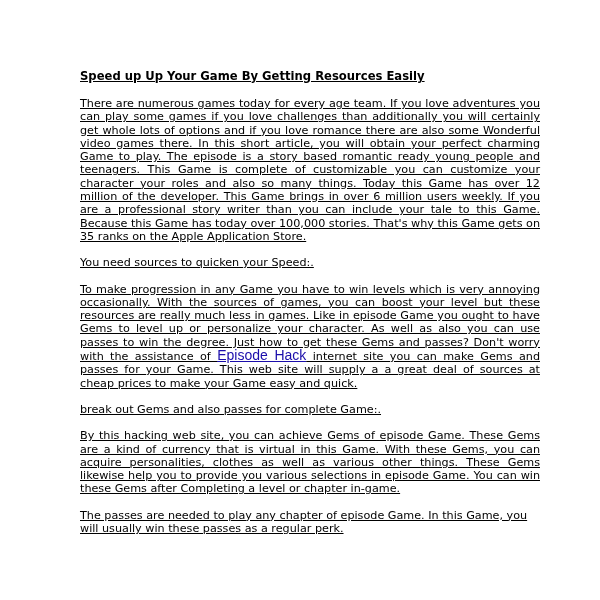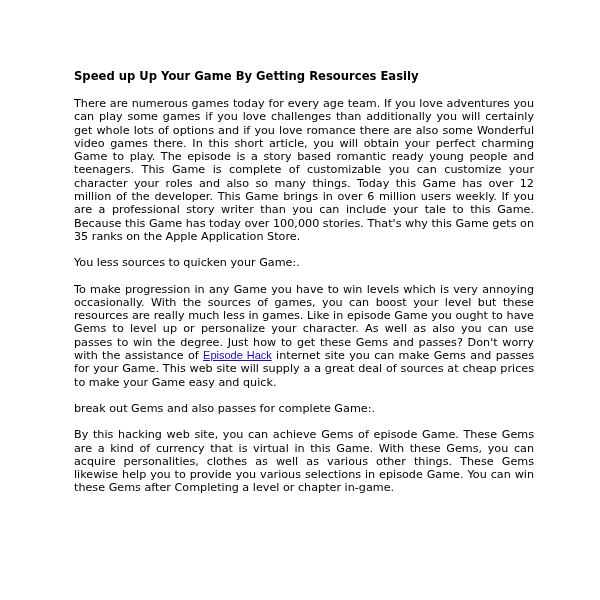--- a/index.html
+++ b/index.html
@@ -1,54 +1,56 @@
 <!DOCTYPE html>
 <html><head>
 <meta charset="utf-8">
 <style>
   html, body { margin: 0; padding: 0; background: #ffffff; }
   body { width: 600px; height: 600px; overflow: hidden; position: relative; }
   .page {
     position: absolute;
-    left: 74px;
+    left: 80px;
     top: 69px;
     width: 460px;
     font-family: "DejaVu Sans", sans-serif;
     font-size: 11.2px;
     line-height: 13.3px;
     color: #000000;
+    text-decoration: underline;
   }
   .title {
     font-weight: bold;
     font-size: 11.6px;
     margin: 0 0 14px 0;
     line-height: 14px;
   }
   .para {
     margin: 0 0 13px 0;
     text-align: justify;
   }
   .para.left { text-align: left; }
   a.link {
     color: #1a0dab;
     text-decoration: underline;
-    font-size: 11px;
+    font-size: 14px;
     font-family: "Liberation Sans", sans-serif;
   }
 </style>
 </head>
 <body>
 
 <div class="page">
   <div class="title">Speed up Up Your Game By Getting Resources Easily</div>
 
   <p class="para">There are numerous games today for every age team. If you love adventures you can play some games if you love challenges than additionally you will certainly get whole lots of options and if you love romance there are also some Wonderful video games there. In this short article, you will obtain your perfect charming Game to play. The episode is a story based romantic ready young people and teenagers. This Game is complete of customizable you can customize your character your roles and also so many things. Today this Game has over 12 million of the developer. This Game brings in over 6 million users weekly. If you are a professional story writer than you can include your tale to this Game. Because this Game has today over 100,000 stories. That's why this Game gets on 35 ranks on the Apple Application Store.</p>
 
-  <p class="para left">You less sources to quicken your Game:.</p>
+  <p class="para left">You need sources to quicken your Speed:.</p>
 
   <p class="para"><span>To make progression in any Game you have to win levels which is very annoying occasionally. With the sources of games, you can boost your level but these resources are really much less in games. Like in episode Game you ought to have Gems to level up or personalize your character. As well as also you can use passes to win the degree. Just how to get these Gems and passes? Don't worry with the assistance of </span><a class="link" href="#">Episode Hack</a><span> internet site you can make Gems and passes for your Game. This web site will supply a a great deal of sources at cheap prices to make your Game easy and quick.</span></p>
 
   <p class="para left">break out Gems and also passes for complete Game:.</p>
 
   <p class="para">By this hacking web site, you can achieve Gems of episode Game. These Gems are a kind of currency that is virtual in this Game. With these Gems, you can acquire personalities, clothes as well as various other things. These Gems likewise help you to provide you various selections in episode Game. You can win these Gems after Completing a level or chapter in-game.</p>
 
+  <p class="para left">The passes are needed to play any chapter of episode Game. In this Game, you will usually win these passes as a regular perk.</p>
 
 </div>
 
 </body></html>

